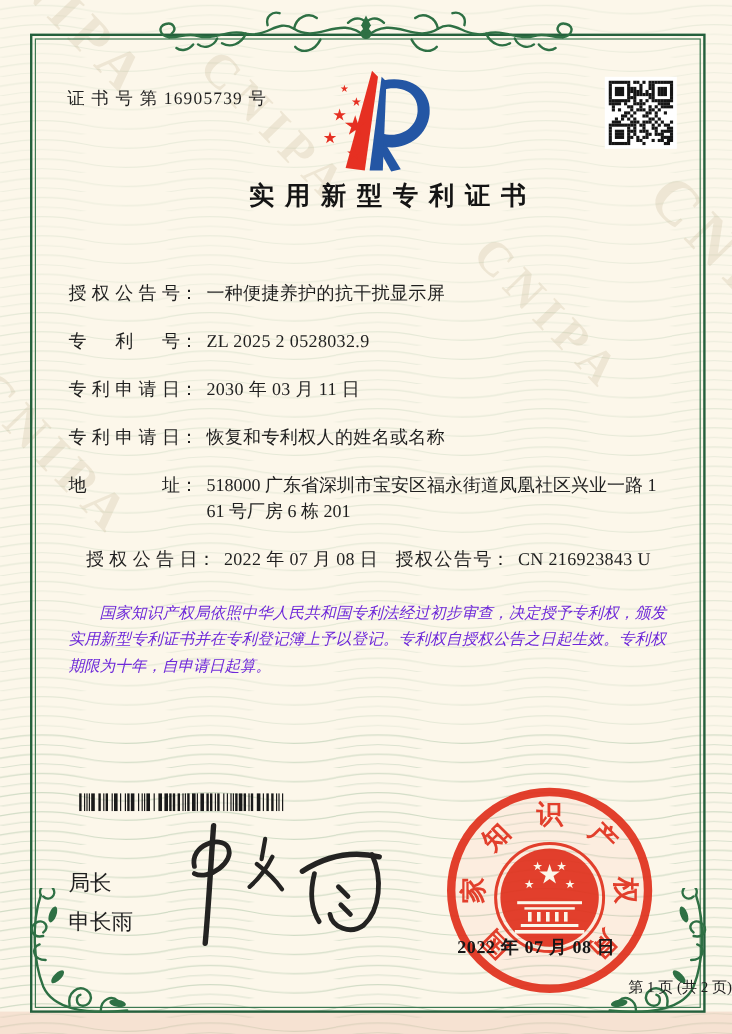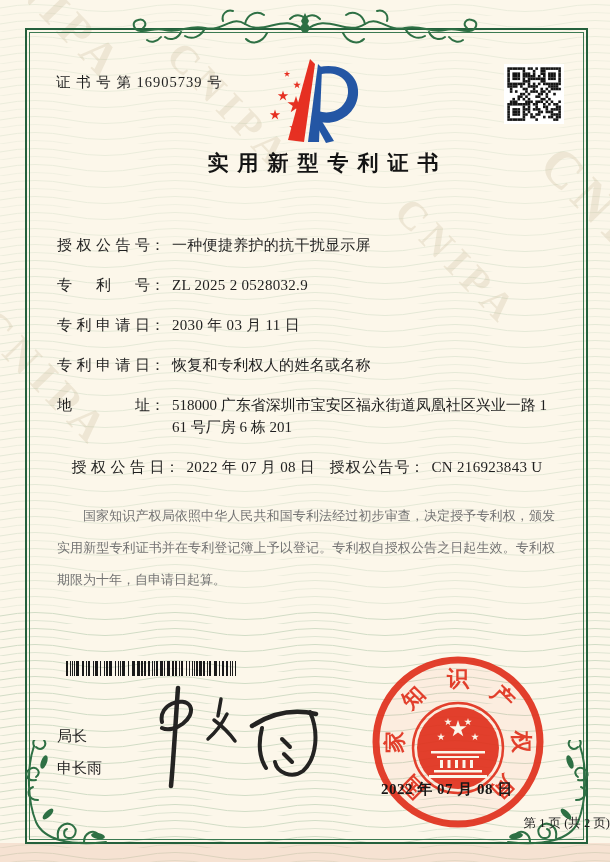--- a/index.html
+++ b/index.html
@@ -31,24 +31,24 @@
   .flabel{display:inline-block;width:93px;text-align:justify;text-align-last:justify;vertical-align:top;}
   .fcolon{margin-right:7px;}
   .fvalue{letter-spacing:0.3px;}
   .addr-row{margin-bottom:20px;}
   .addr-val{display:inline-block;vertical-align:top;width:392px;white-space:normal;line-height:22px;}
   .grant-row{display:flex;margin-top:-2px;margin-bottom:0;justify-content:center;}
   .grant-left{width:258px;white-space:nowrap;}
   .grant-right{white-space:nowrap;}
   .flabel-sm{display:inline-block;width:80px;text-align:justify;text-align-last:justify;}
   .paragraphs{position:absolute;left:57px;top:500px;width:498px;z-index:4;
-              font-size:13px;line-height:32px;text-align:justify;color:#737373;}
+              font-size:13px;line-height:22px;text-align:justify;font-style:italic;color:#6d28d9;}
   .paragraphs p{margin:0 0 8px 0;text-indent:2em;}
   .barcode{position:absolute;left:64px;top:661px;z-index:4;}
-  .director{position:absolute;left:57px;top:720px;z-index:4;font-size:15px;line-height:32px;
+  .director{position:absolute;left:57px;top:720px;z-index:4;font-size:18px;line-height:32px;
             font-family:"Liberation Sans","DejaVu Sans",sans-serif;}
   .signature{position:absolute;left:132px;top:684px;z-index:4;}
   .seal{position:absolute;left:368px;top:652px;z-index:5;}
   .seal-date{position:absolute;left:381px;top:780px;z-index:6;font-size:15px;font-weight:600;
              letter-spacing:0.5px;color:#171717;white-space:nowrap;}
   .footer{position:absolute;left:0;right:0;top:815px;z-index:4;text-align:right;font-size:12.5px;}
 </style>
 </head>
 <body>
 

